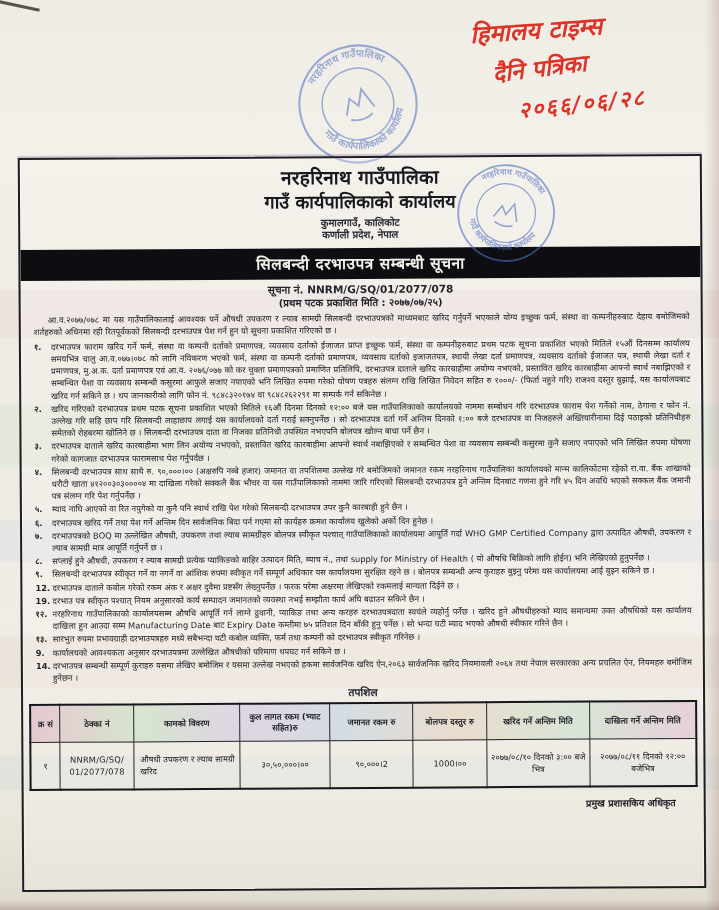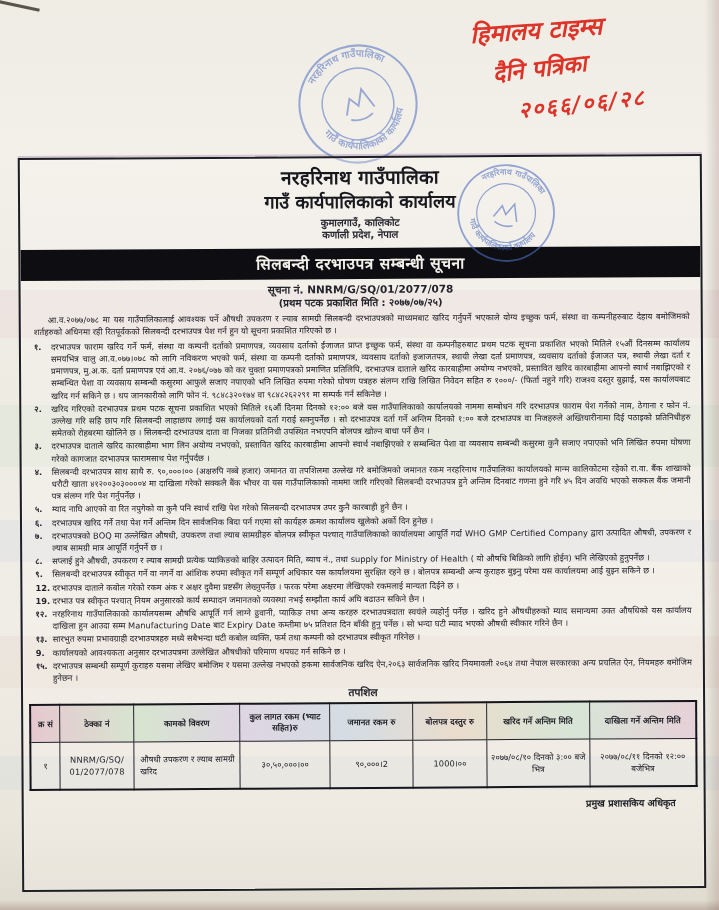--- a/index.html
+++ b/index.html
@@ -189,21 +189,21 @@
           </div>
         <div class="term">
             <span class="term-num">१३.</span>
             <span class="term-text">सारभुत रुपमा प्रभावग्राही दरभाउपत्रहरु मध्ये सबैभन्दा घटी कबोल व्यक्ति, फर्म तथा कम्पनी को दरभाउपत्र स्वीकृत गरिनेछ ।</span>
           </div>
         <div class="term">
             <span class="term-num">9.</span>
             <span class="term-text">कार्यालयको आवश्यकता अनुसार दरभाउपत्रमा उल्लेखित औषधीको परिमाण थपघट गर्न सकिने छ ।</span>
           </div>
         <div class="term">
-            <span class="term-num">१५.</span>
+            <span class="term-num">14.</span>
             <span class="term-text">दरभाउपत्र सम्बन्धी सम्पूर्ण कुराहरु यसमा लेखिए बमोजिम र यसमा उल्लेख नभएको हकमा सार्वजनिक खरिद ऐन,२०६३ सार्वजनिक खरिद नियमावली २०६४ तथा नेपाल सरकारका अन्य प्रचलित ऐन, नियमहरु बमोजिम हुनेछन ।</span>
           </div>
       </div>
     </div>
 
     <div class="tapsil">तपशिल</div>
 
     <table class="schedule">
       <colgroup>
         <col style="width:4.5%">

